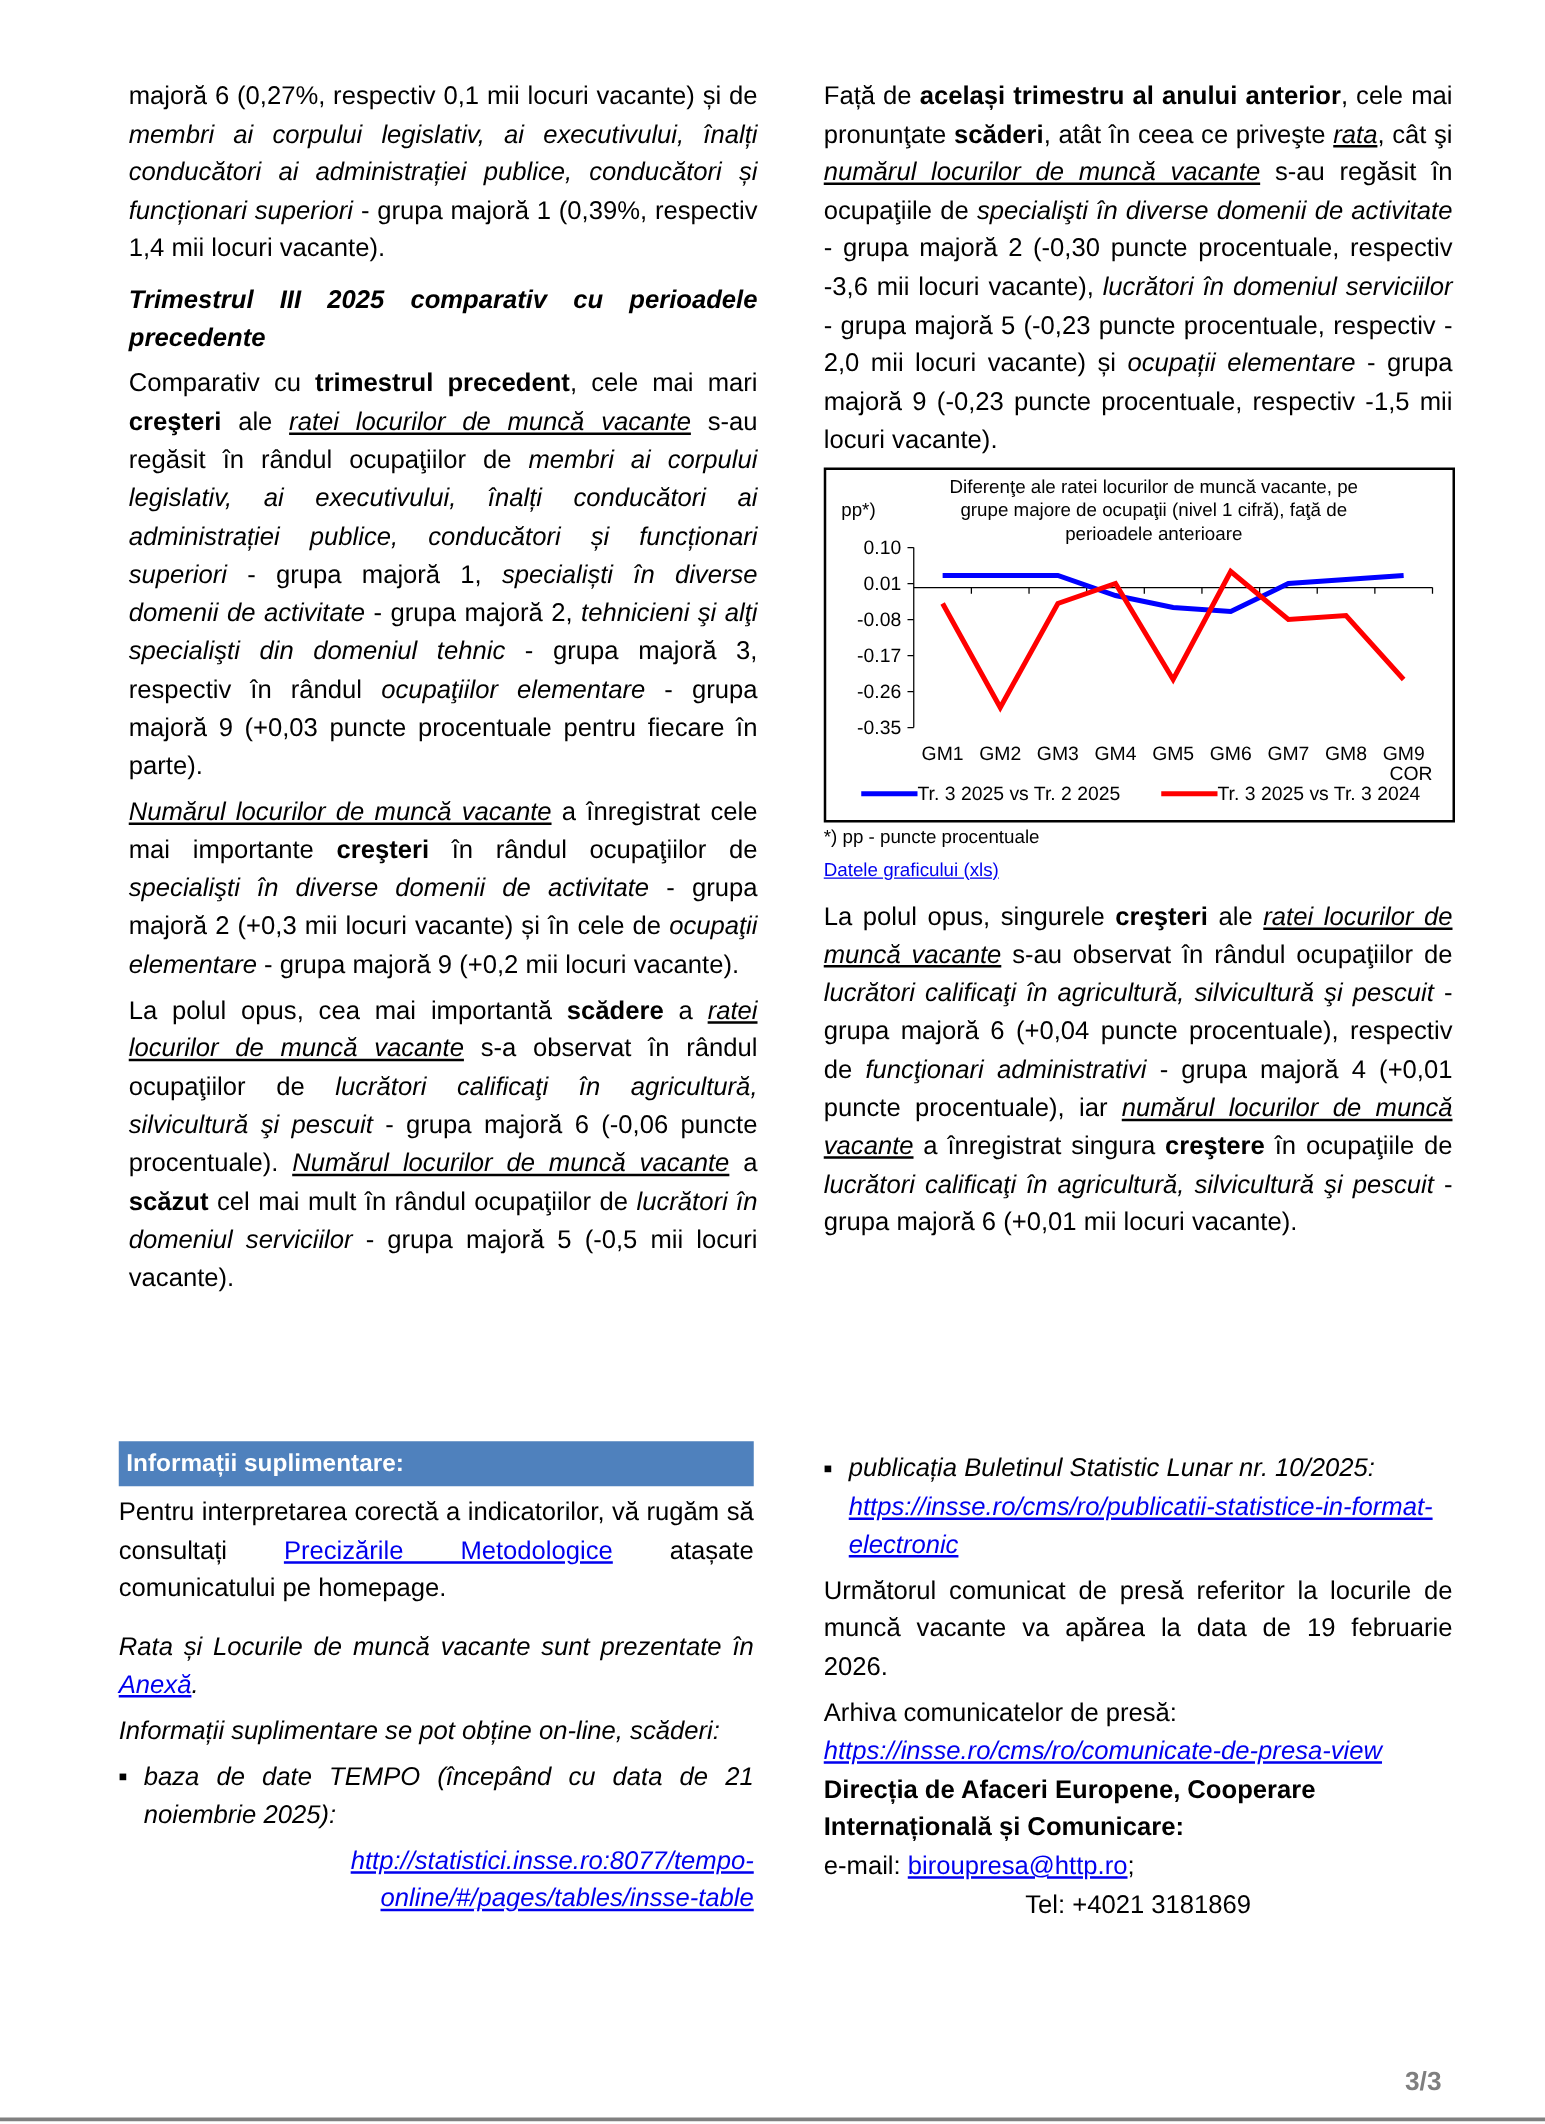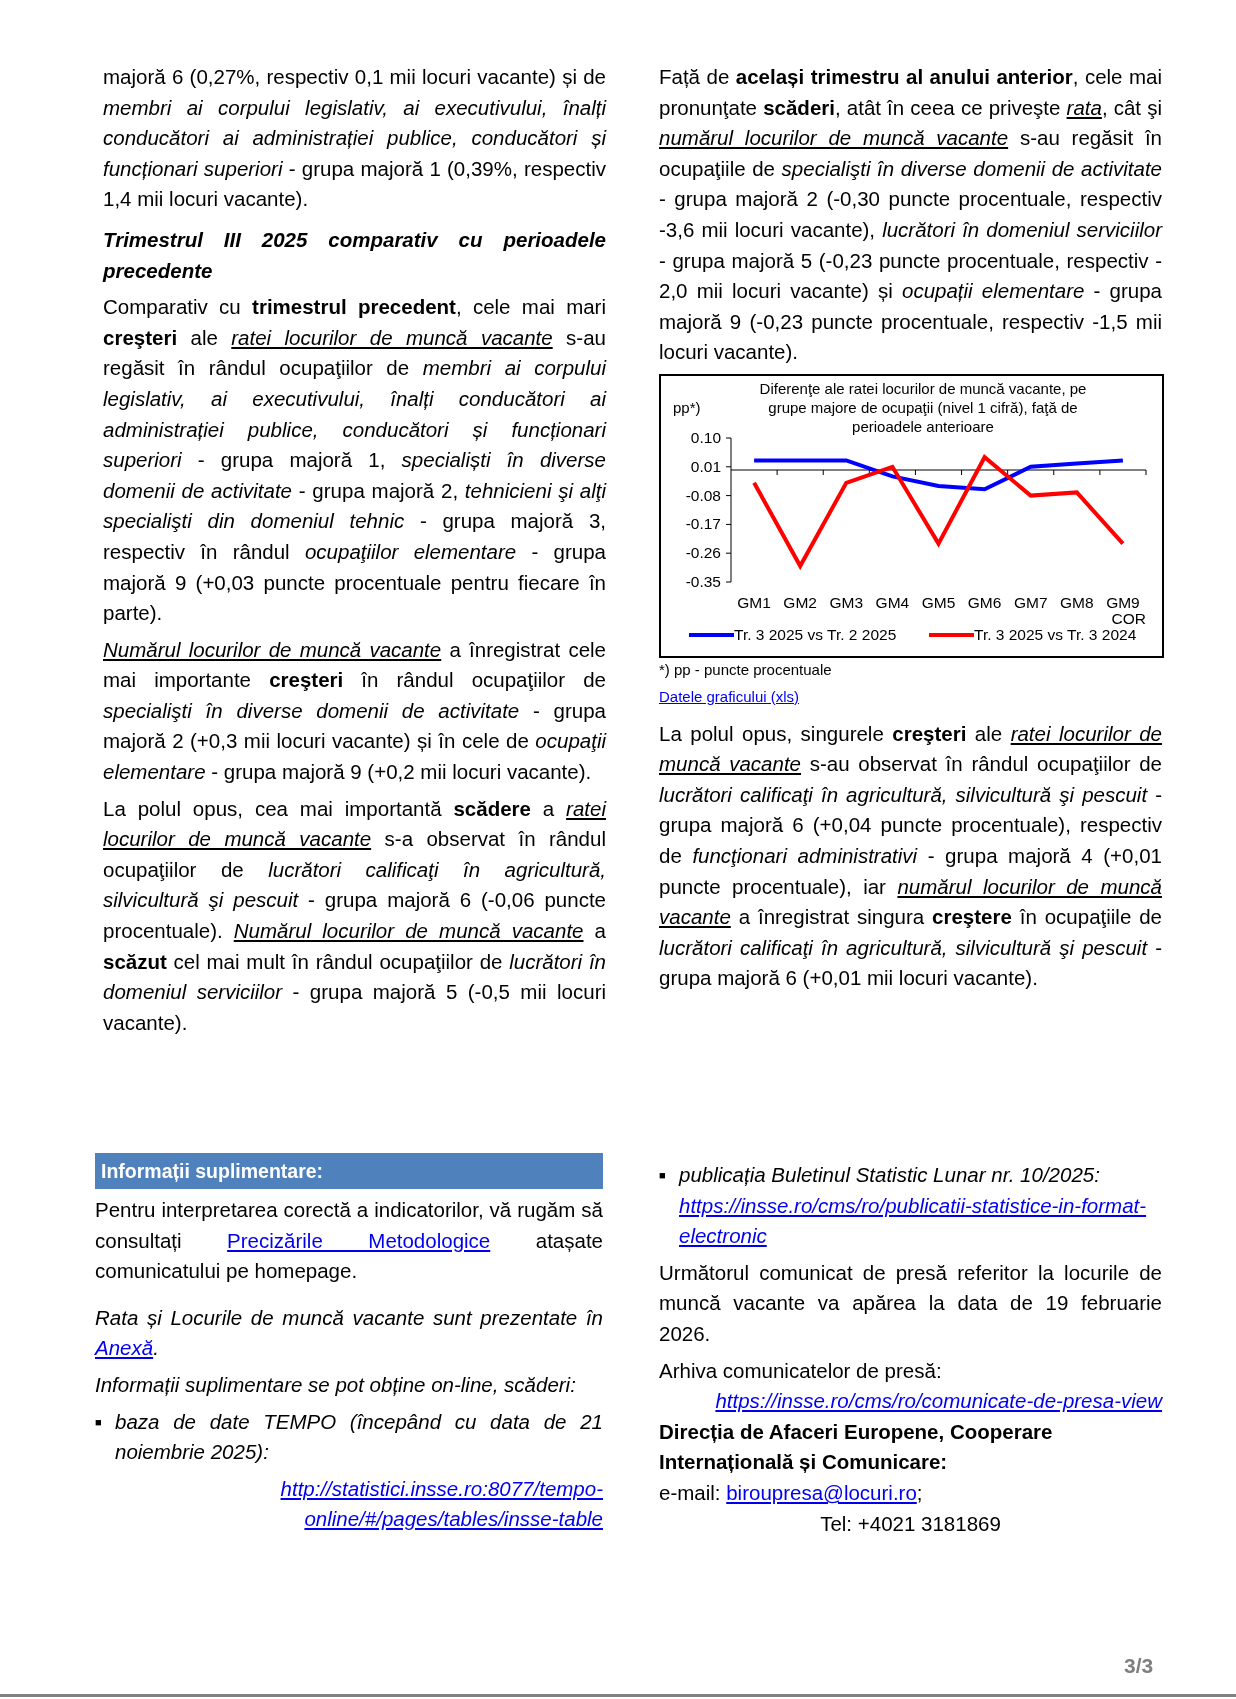--- a/index.html
+++ b/index.html
@@ -135,22 +135,22 @@
 <div class="col col-right-bottom">
   <div class="bullet">
     <span class="bullet-mark">■</span>
     <div class="bullet-body">
       <p class="run-i" style="margin:0">publicația Buletinul Statistic Lunar nr. 10/2025:</p>
       <p class="run-i" style="text-align:left"><span class="run-link">https://insse.ro/cms/ro/publicatii-statistice-in-format-electronic</span></p>
     </div>
   </div>
   <p>Următorul comunicat de presă referitor la locurile de muncă vacante va apărea la data de 19 februarie 2026.</p>
   <p style="margin:0;text-align:left">Arhiva comunicatelor de presă:</p>
-  <p class="run-i" style="margin:0;text-align:right"><span class="run-link">https://insse.ro/cms/ro/comunicate-de-presa-view</span></p>
+  <p class="run-i" style="margin:0;text-align:left"><span class="run-link">https://insse.ro/cms/ro/comunicate-de-presa-view</span></p>
   <p class="run-b" style="margin:0;text-align:left">Direcția de Afaceri Europene, Cooperare Internațională și Comunicare:</p>
   <p style="margin:0;text-align:left">
-    <span>e-mail: </span><span class="run-link">biroupresa@locuri.ro</span><span>;</span>
+    <span>e-mail: </span><span class="run-link">biroupresa@http.ro</span><span>;</span>
   </p>
   <p style="margin:0;text-align:center">Tel: +4021 3181869</p>
 </div>
 
 <div class="page-num">3/3</div>
 <div class="page-rule"></div>
 
 </body></html>

